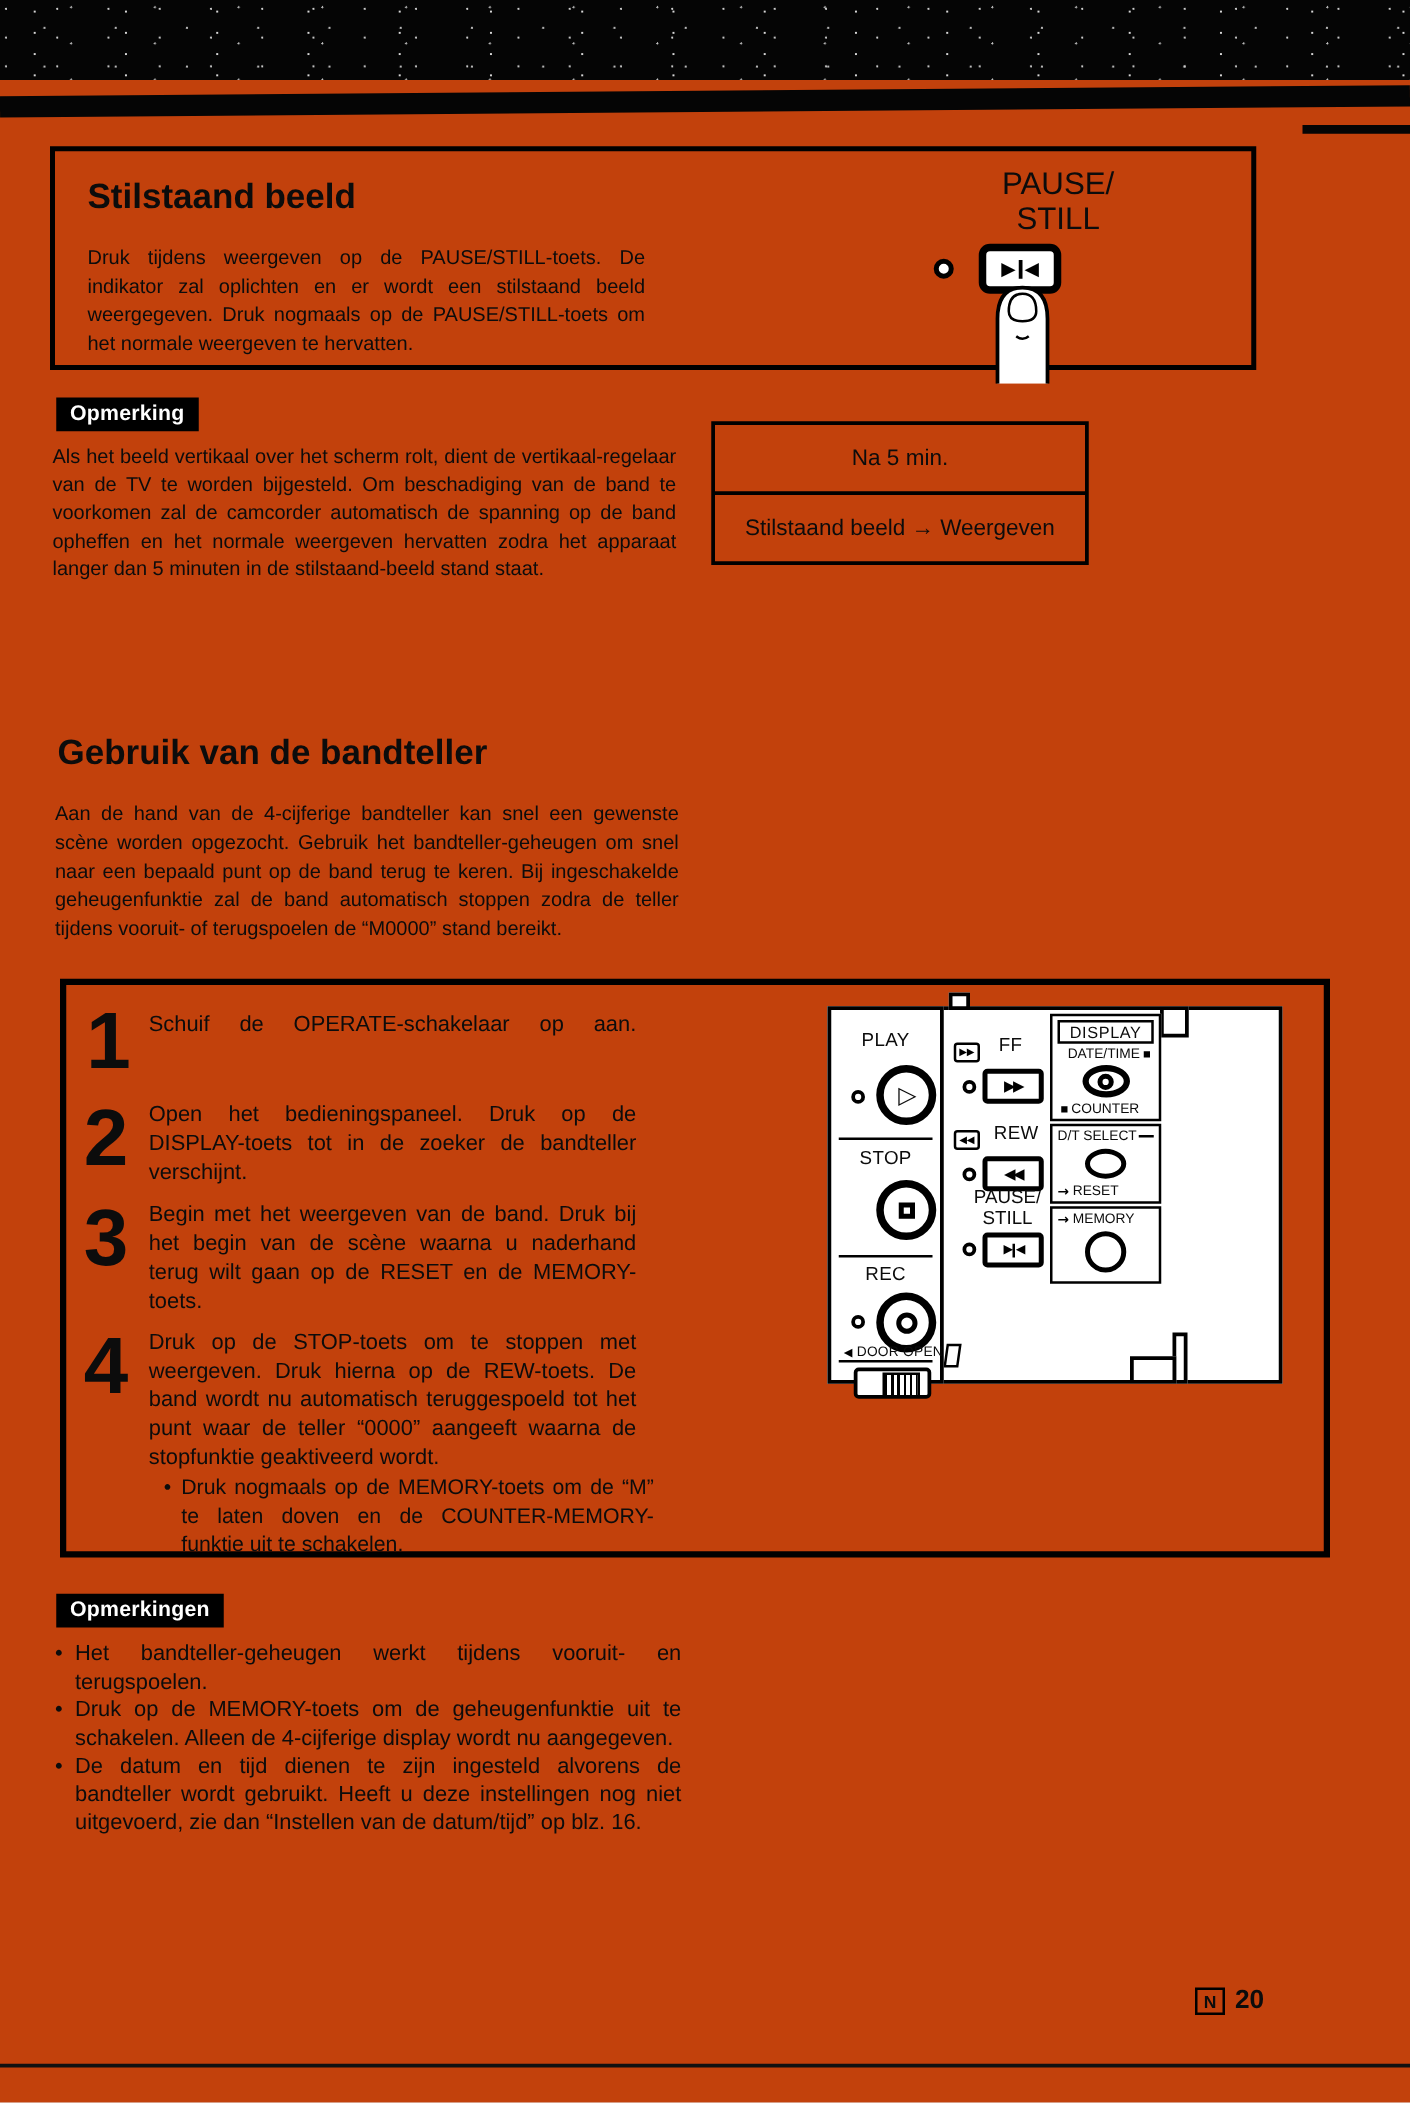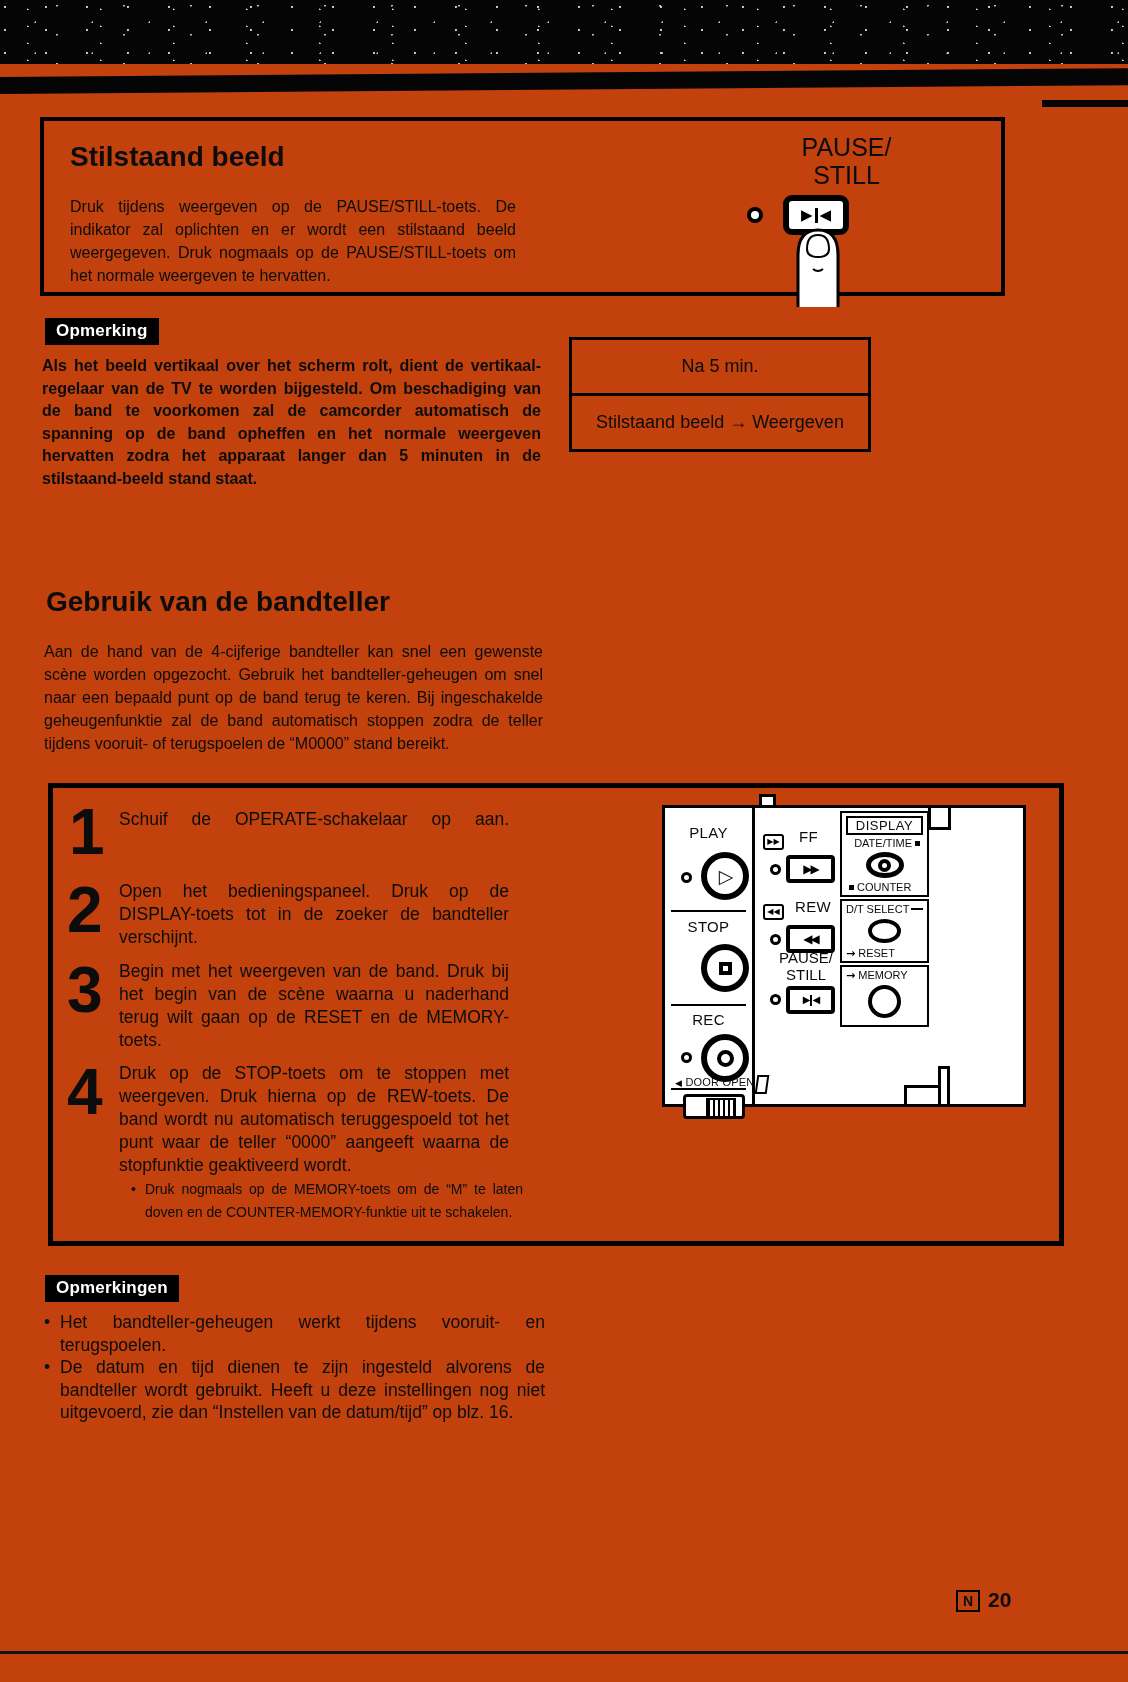--- a/index.html
+++ b/index.html
@@ -41,37 +41,37 @@
   .pstill-btn{
     position:absolute;left:84px;top:64px;width:66px;height:40px;border:6px solid #000;border-radius:9px;
     box-sizing:border-box;display:flex;align-items:center;justify-content:center;gap:2px;background:#fff;
   }
   .glyph{font-family:"DejaVu Sans",sans-serif;font-weight:bold;color:#000;line-height:1;}
   .tri{font-size:15px;}
   .vbar{width:3px;height:15px;background:#000;}
   .finger{position:absolute;left:86px;top:94px;}
 
   
-  .note1-body{position:absolute;left:42px;top:339px;width:499px;line-height:22.5px;font-weight:bold;}
+  .note1-body{position:absolute;left:42px;top:339px;width:499px;line-height:22.5px;}
 
   
   .timeout-table{position:absolute;left:569px;top:337px;width:302px;border:3px solid #000;box-sizing:border-box;}
   .timeout-row{height:53px;display:flex;align-items:center;justify-content:center;font-size:18px;}
   .timeout-row + .timeout-row{border-top:3px solid #000;}
 
   
   .counter-title{position:absolute;left:46px;top:586px;font-size:28px;}
   .counter-body{position:absolute;left:44px;top:624px;width:499px;}
 
   
   .steps-box{position:absolute;left:48px;top:783px;width:1016px;height:463px;border:5px solid #000;box-sizing:border-box;}
   .step-num{position:absolute;font-size:64px;font-weight:bold;line-height:1;letter-spacing:-2px;}
   .step-text{position:absolute;width:390px;font-size:17.5px;line-height:23px;text-align:justify;}
   .spread{text-align-last:justify;}
-  .step-bullet{position:absolute;width:378px;font-size:14px;line-height:23px;text-align:justify;padding-left:14px;}
+  .step-bullet{position:absolute;width:378px;font-size:17px;line-height:23px;text-align:justify;padding-left:14px;}
   .step-bullet::before{content:"•";position:absolute;left:0;top:0;}
 
   
   .panel-diagram{position:absolute;left:596px;top:6px;width:410px;height:346px;}
   .pd{position:absolute;box-sizing:border-box;}
   .enclosure{left:13px;top:11px;width:364px;height:302px;border:3px solid #000;background:#fff;}
   .tab-top{left:279px;top:11px;width:23px;height:25px;border:3px solid #000;border-top-width:3px;background:#fff;}
   .notch-top{left:110px;top:0px;width:17px;height:14px;border:3px solid #000;background:#fff;}
   .step-rect{left:255px;top:291px;width:37px;height:22px;border:3px solid #000;background:#fff;}
   .side-bar{left:289px;top:272px;width:12px;height:41px;border:3px solid #000;background:#fff;}
@@ -275,20 +275,21 @@
           <span>MEMORY</span>
         </div>
         <div class="round-btn plain-btn"></div>
       </div>
     </div>
   </section>
 
   <div class="black-label" style="left:45px;top:1275px;">Opmerkingen</div>
   <ul class="notes2-list">
     <li>Het bandteller-geheugen werkt tijdens vooruit- en terugspoelen.</li>
+    <li>Druk op de MEMORY-toets om de geheugenfunktie uit te schakelen. Alleen de 4-cijferige display wordt nu aangegeven.</li>
     <li>De datum en tijd dienen te zijn ingesteld alvorens de bandteller wordt gebruikt. Heeft u deze instellingen nog niet uitgevoerd, zie dan “Instellen van de datum/tijd” op blz. 16.</li>
   </ul>
 
   <div class="region-box">N</div>
   <div class="page-num">20</div>
   <div class="bottom-rule"></div>
 
 </div>
 
 </body></html>

